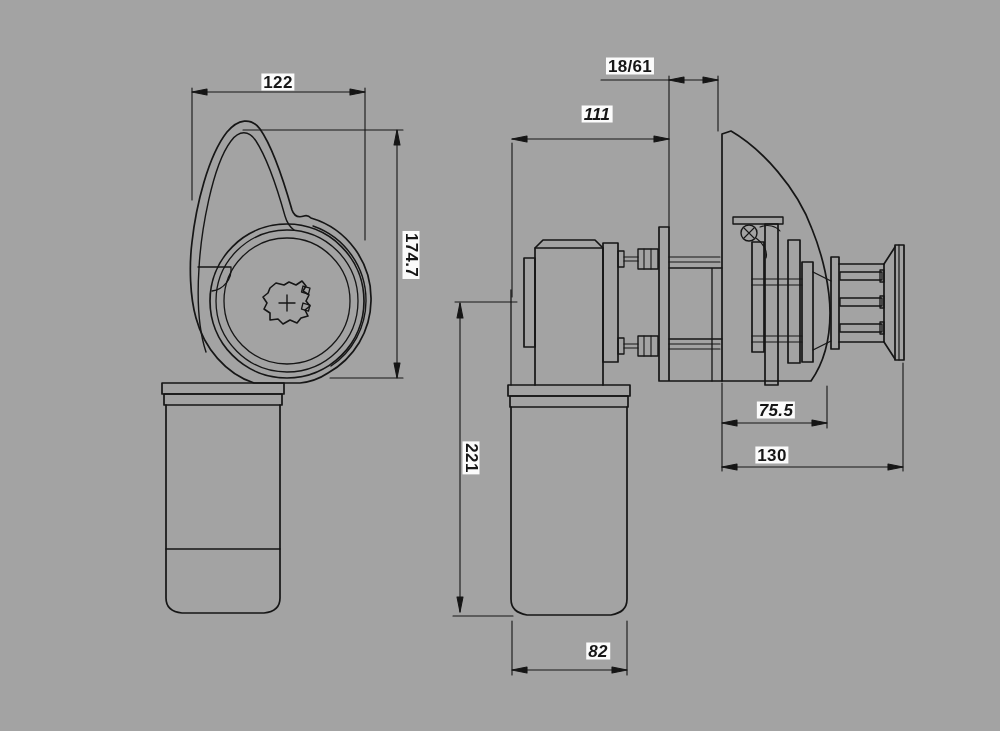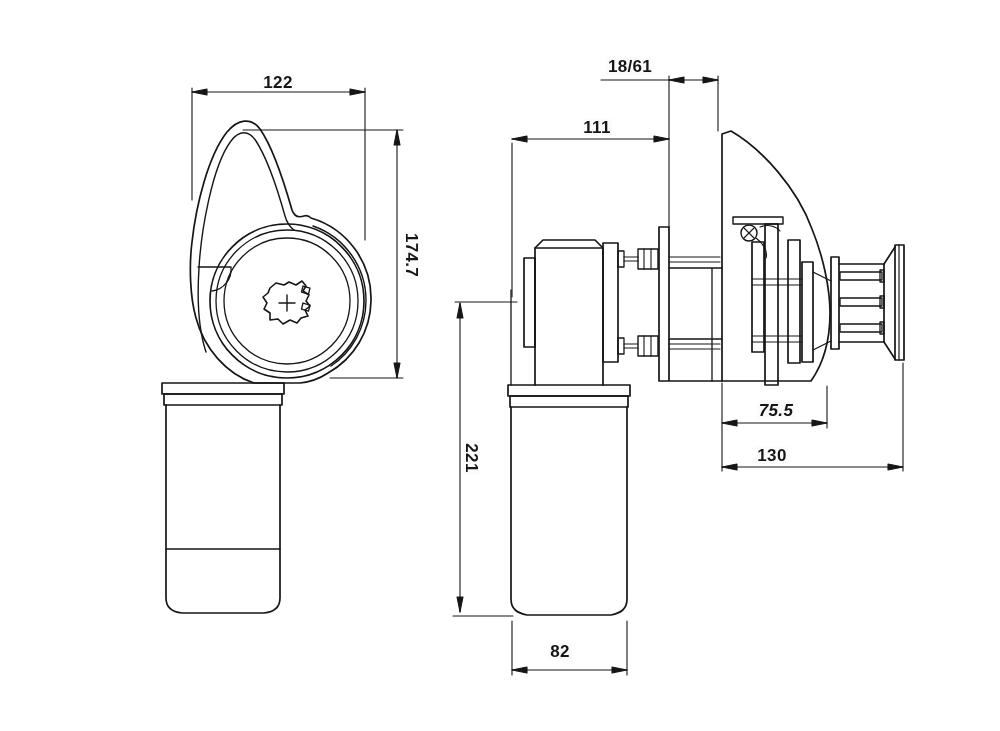--- a/index.html
+++ b/index.html
@@ -1,19 +1,19 @@
 <!DOCTYPE html>
 <html><head>
 <meta charset="utf-8">
 <style>
   html,body{margin:0;padding:0;}
   body{background:#e8e8e8;font-family:"Liberation Sans",sans-serif;}
   .canvas{
     position:relative;width:1000px;height:731px;
-    background:#ffffff;overflow:hidden;
+    background:#a3a3a3;overflow:hidden;
   }
   .canvas svg{position:absolute;left:0;top:0;}
   .dim-label{
     position:absolute;
     transform:translate(-50%,-50%);
     font-family:"Liberation Sans",sans-serif;
     font-weight:bold;
     font-size:17px;
     letter-spacing:0.3px;
     color:#161616;
@@ -155,19 +155,19 @@
 
       <path d="M 512,621 L 512,675 M 627,621 L 627,675 M 512,670 L 627,670"></path>
       <path d="M 512,670 L 527,667 L 527,673 Z M 627,670 L 612,667 L 612,673 Z" fill="#161616"></path>
     </g>
   </g>
 </svg>
 
 <div class="dim-label" style="left:278px;top:82px;">122</div>
 <div class="dim-label rot" style="left:411px;top:255px;">174.7</div>
 <div class="dim-label" style="left:630px;top:66px;">18/61</div>
-<div class="dim-label" style="left:597px;top:127px;">111</div>
+<div class="dim-label" style="left:597px;top:114px;font-style:italic;">111</div>
 <div class="dim-label" style="left:776px;top:410px;font-style:italic;">75.5</div>
 <div class="dim-label" style="left:772px;top:455px;">130</div>
 <div class="dim-label rot" style="left:471px;top:458px;">221</div>
-<div class="dim-label" style="left:560px;top:651px;">82</div>
+<div class="dim-label" style="left:598px;top:651px;font-style:italic;">82</div>
 
 </div>
 
 </body></html>

